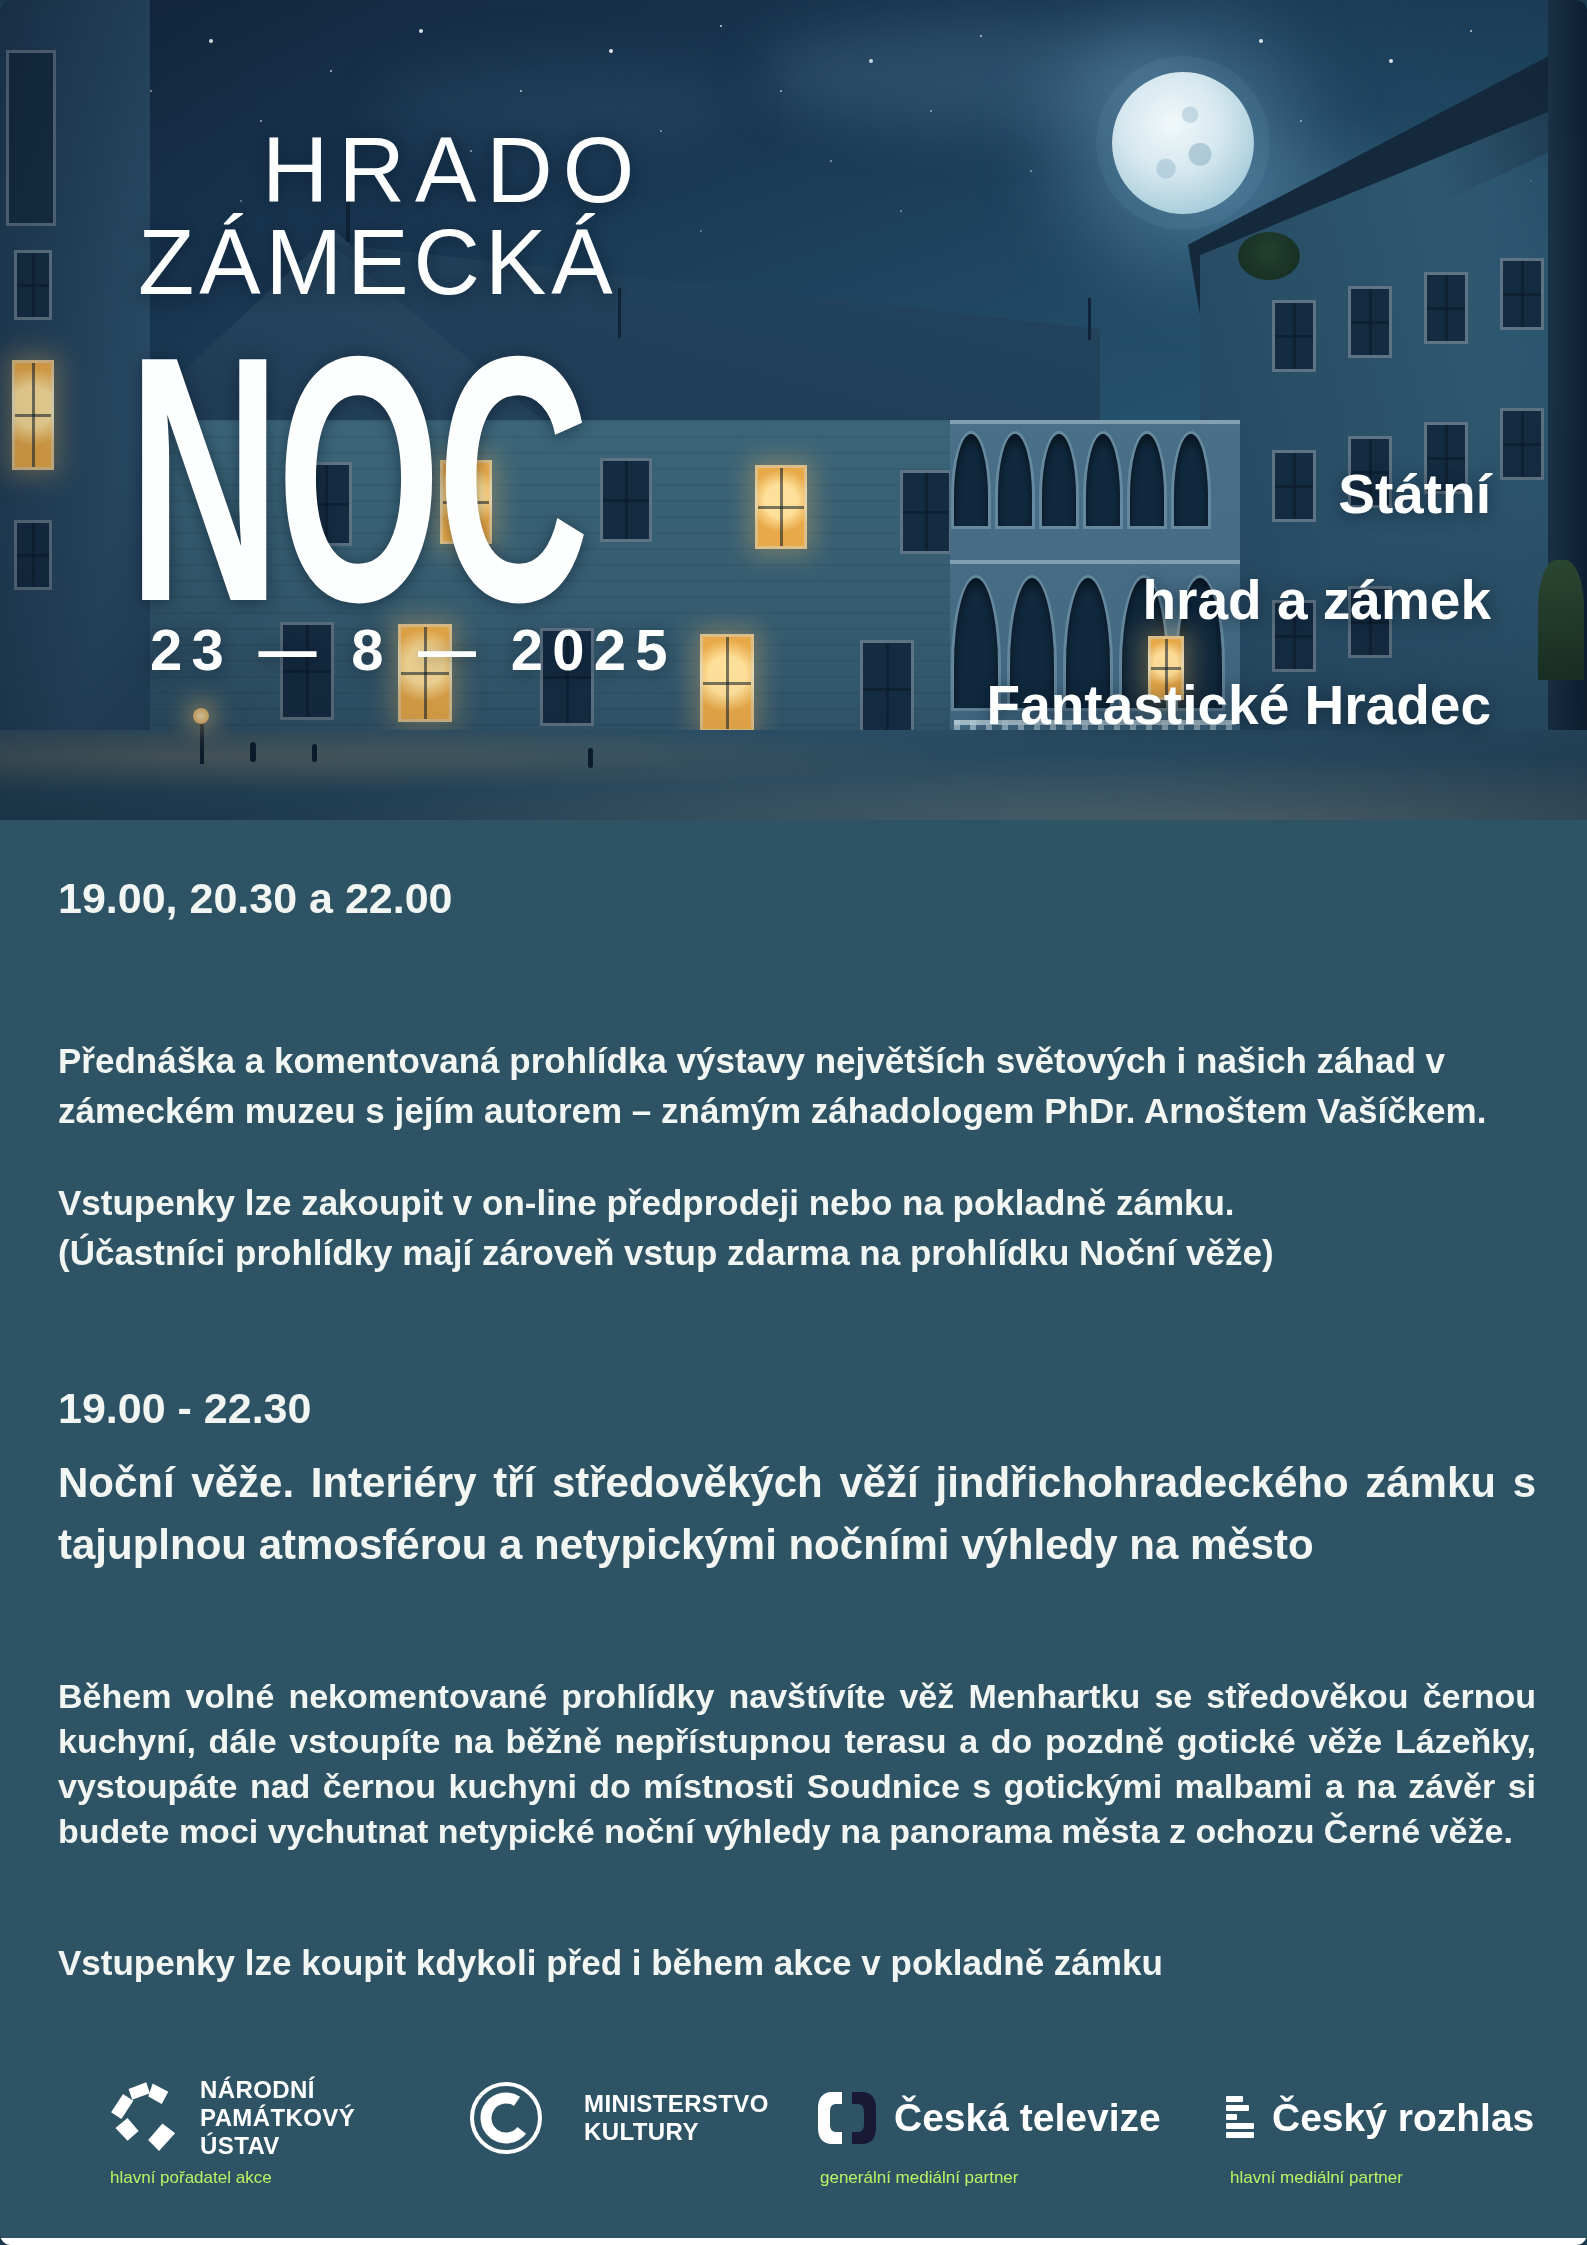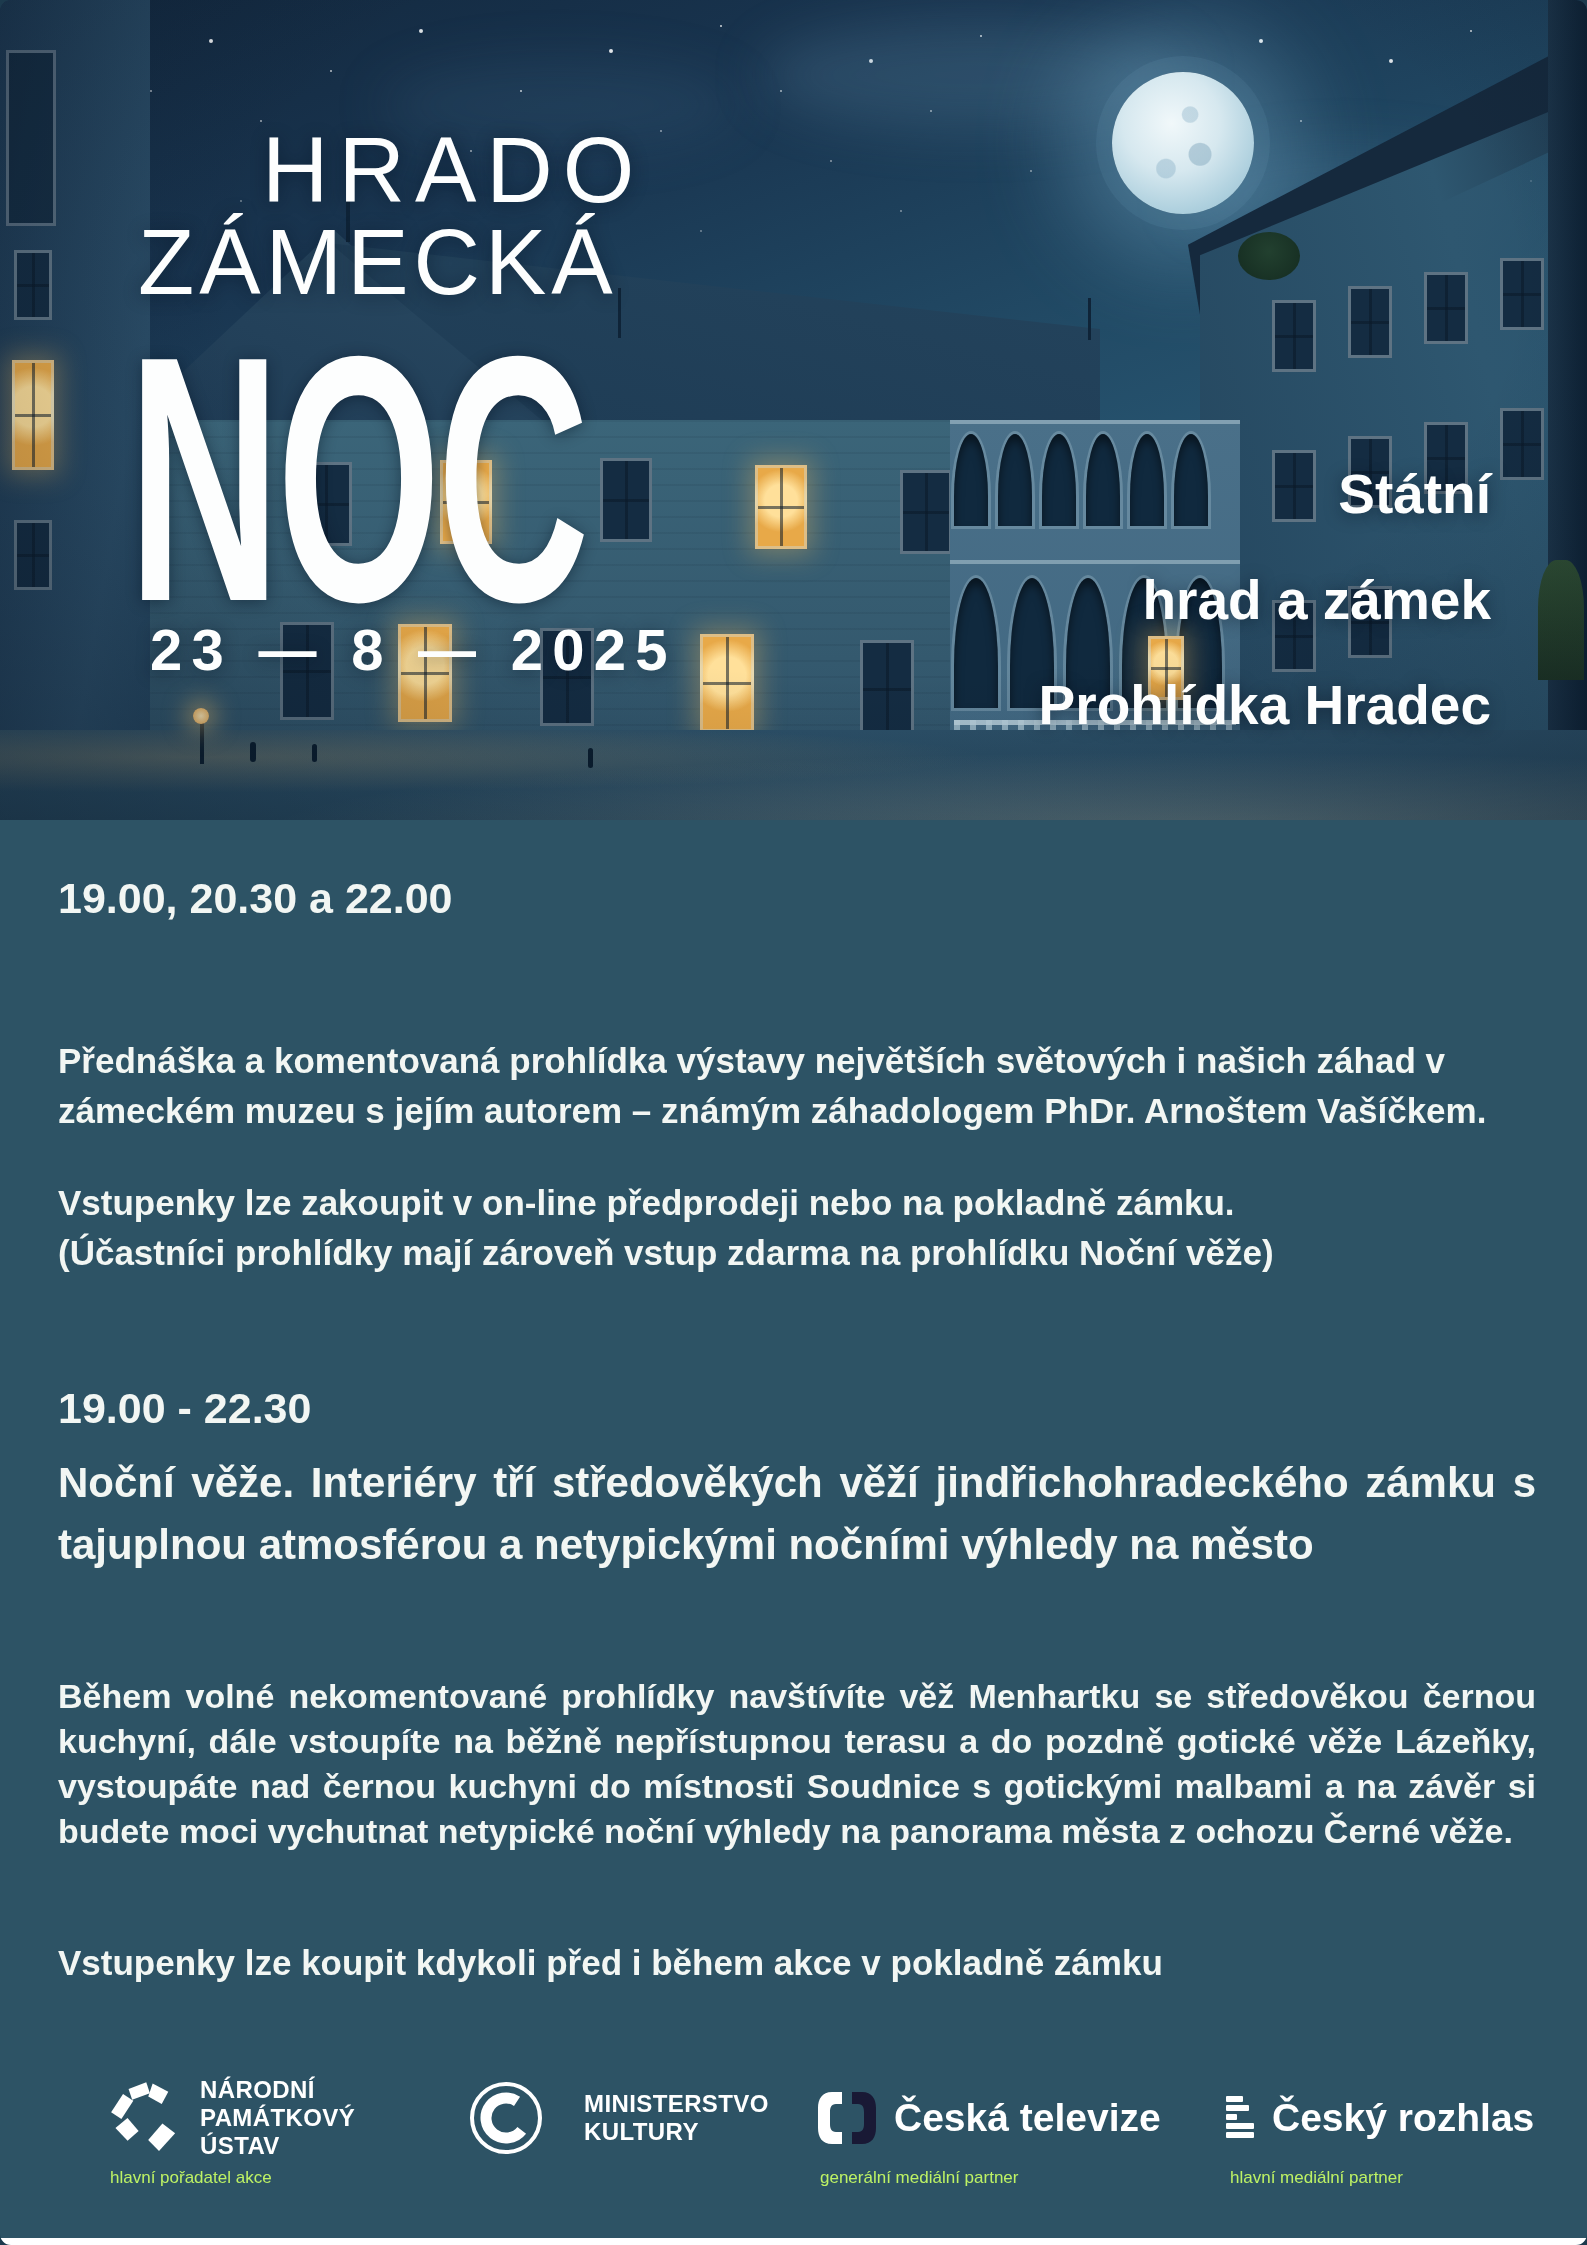--- a/index.html
+++ b/index.html
@@ -209,21 +209,21 @@
     <div class="person" style="left:588px;top:748px;width:5px;height:20px;"></div>
     <div class="vignette"></div>
 
     <div class="t-line t-hrado">HRADO</div>
     <div class="t-line t-zamecka">ZÁMECKÁ</div>
     <div class="t-line t-noc">NOC</div>
     <div class="t-line t-date">23 — 8 — 2025</div>
     <div class="t-venue">
       <div>Státní</div>
       <div>hrad a zámek</div>
-      <div>Prohlídka Hradec</div>
+      <div>Fantastické Hradec</div>
     </div>
   </section>
 
   <div class="blk h-time s1-time">19.00, 20.30 a 22.00</div>
   <div class="blk para s1-para">Přednáška a komentovaná prohlídka výstavy největších světových i našich záhad v zámeckém muzeu s jejím autorem – známým záhadologem PhDr. Arnoštem Vašíčkem.</div>
   <div class="blk para preline s1-note">Vstupenky lze zakoupit v on-line předprodeji nebo na pokladně zámku.
 (Účastníci prohlídky mají zároveň vstup zdarma na prohlídku Noční věže)</div>
 
   <div class="blk h-time s2-time">19.00 - 22.30</div>
   <div class="blk h-title justify s2-title">Noční věže. Interiéry tří středověkých věží jindřichohradeckého zámku s tajuplnou atmosférou a netypickými nočními výhledy na město</div>

